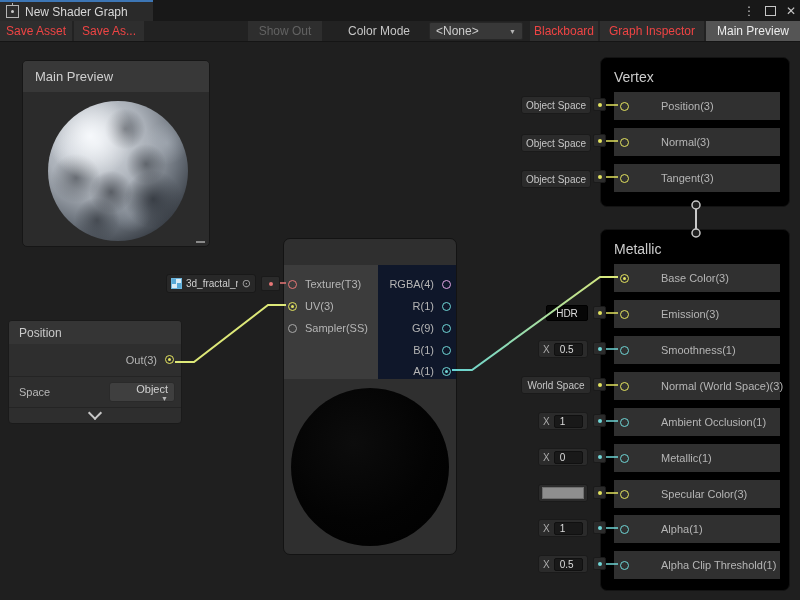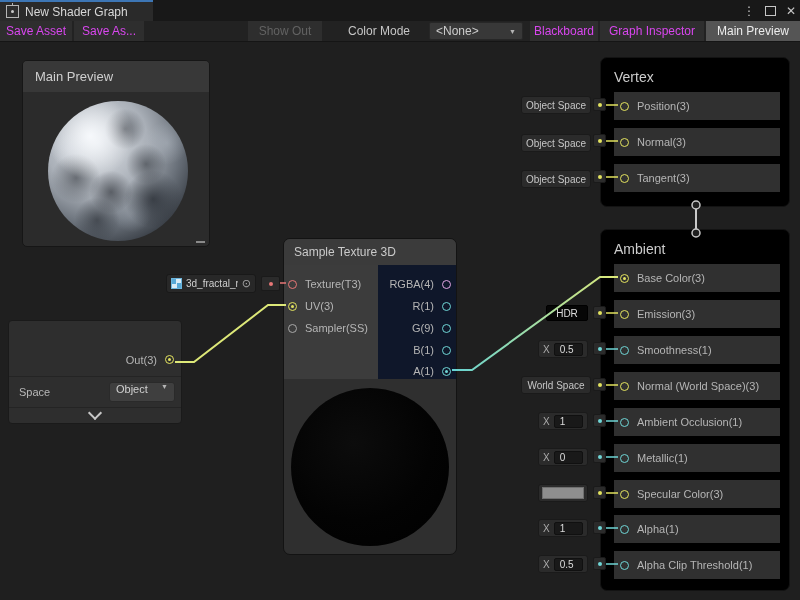--- a/index.html
+++ b/index.html
@@ -17,33 +17,33 @@
   .tab-title{font-size:12px;color:#d8d8d8;white-space:nowrap;}
   .sg-icon{width:11px;height:11px;border:1px solid #b5b5b5;background:#2e2e2e;position:relative;}
   .sg-icon::before{content:"";position:absolute;left:3.5px;top:4px;width:3px;height:3px;background:#c9c9c9;border-radius:50%;}
   .sg-icon::after{content:"";position:absolute;left:4.5px;top:-3px;width:1.5px;height:3px;background:#b5b5b5;}
   .win-controls{position:absolute;right:4px;top:0;height:21px;display:flex;align-items:center;gap:10px;color:#c6c6c6;}
   .more-glyph{font-size:12px;line-height:1;}
   .max-glyph{width:9px;height:8px;border:1.5px solid #c6c6c6;}
   .close-glyph{font-size:12px;line-height:1;}
   
   .toolbar{position:absolute;left:0;top:21px;width:800px;height:20px;background:#222222;border-bottom:1px solid #151515;}
-  .tbtn{position:absolute;top:0;height:20px;background:#2e2e2e;color:#d946ef;font-size:12px;
+  .tbtn{position:absolute;top:0;height:20px;background:#2e2e2e;color:#ef4444;font-size:12px;
         display:flex;align-items:center;justify-content:center;white-space:nowrap;}
   .tbtn.disabled{color:#626262;}
   .tbtn.active{background:#555555;color:#ececec;}
   .tlabel{position:absolute;top:0;height:20px;display:flex;align-items:center;color:#c6c6c6;font-size:12px;}
   .tselect{position:absolute;top:1px;height:18px;background:#383838;border:1px solid #272727;border-radius:2px;
         color:#cccccc;font-size:12px;display:flex;align-items:center;padding:0 6px;box-sizing:border-box;}
   .tselect .arrow{margin-left:auto;font-size:7px;color:#b5b5b5;}
   
   .node{position:absolute;background:#000000;border:1px solid #131313;border-radius:7px;box-sizing:border-box;}
   .node-title{font-size:14px;color:#cdcdcd;padding:11px 0 0 13px;}
   .slot-row{position:absolute;left:13px;width:166px;height:28px;background:#303030;
-            display:flex;align-items:center;padding-left:6px;box-sizing:border-box;}
+            display:flex;align-items:center;padding-left:6px;box-sizing:border-box;gap:24px;}
   .slot-label{font-size:11px;color:#b5b5b5;margin-left:8px;white-space:nowrap;}
   
   .port{width:9px;height:9px;border-radius:50%;border:1.5px solid currentColor;box-sizing:border-box;position:relative;flex:none;}
   .port.filled::after{content:"";position:absolute;left:50%;top:50%;width:3px;height:3px;margin:-1.5px 0 0 -1.5px;border-radius:50%;background:currentColor;}
   .c-yellow{color:#e3e35f;}
   .c-cyan{color:#6fd6d6;}
   .c-pink{color:#e3a4e3;}
   .c-red{color:#e87777;}
   .c-gray{color:#a8a8a8;}
   
@@ -103,21 +103,21 @@
   .pos-node{position:absolute;left:8px;top:320px;width:174px;height:104px;background:#2e2e2e;
             border:1px solid #1a1a1a;border-radius:4px;box-sizing:border-box;}
   .pos-header{height:23px;background:#353535;border-radius:3px 3px 0 0;display:flex;align-items:center;
               padding-left:10px;font-size:12px;color:#c9c9c9;}
   .pos-out-row{position:absolute;left:0;top:23px;width:100%;height:33px;border-bottom:1px solid #242424;box-sizing:border-box;}
   .pos-out-label{position:absolute;right:24px;top:10px;font-size:11px;color:#b5b5b5;}
   .pos-out-port{position:absolute;right:7px;top:11px;}
   .pos-props{position:absolute;left:0;top:56px;width:100%;height:31px;border-bottom:1px solid #242424;box-sizing:border-box;}
   .pos-space-label{position:absolute;left:10px;top:9px;font-size:11px;color:#b8b8b8;}
   .pos-select{position:absolute;left:100px;top:5px;width:66px;height:20px;background:#3f3f3f;border:1px solid #2a2a2a;
-              border-radius:3px;display:flex;align-items:flex-start;padding:0 6px;box-sizing:border-box;font-size:11px;color:#d0d0d0;}
+              border-radius:3px;display:flex;align-items:flex-end;padding:0 6px;box-sizing:border-box;font-size:11px;color:#d0d0d0;flex-direction:column;}
   .pos-select .arrow{margin-left:auto;font-size:7px;color:#b5b5b5;}
   .pos-footer{position:absolute;left:0;top:87px;width:100%;height:16px;display:flex;align-items:flex-start;justify-content:center;}
   .chevron-down{width:8px;height:8px;border-right:2px solid #c8c8c8;border-bottom:2px solid #c8c8c8;
                 transform:rotate(45deg);margin-top:0px;}
   
   svg.wires{position:absolute;left:0;top:0;pointer-events:none;z-index:40;}
   .node,.preview-panel,.io-pill,.hdr-pill,.x-pill,.swatch-pill,.dot-box,.tex-pill,.pos-node{z-index:10;}
 </style>
 </head>
 <body>
@@ -173,21 +173,21 @@
 </div>
 
 <div class="io-pill" style="left:521px;top:96px;width:70px">Object Space</div>
 <div class="dot-box c-yellow" style="left:593px;top:98px"></div>
 <div class="io-pill" style="left:521px;top:134px;width:70px">Object Space</div>
 <div class="dot-box c-yellow" style="left:593px;top:134px"></div>
 <div class="io-pill" style="left:521px;top:170px;width:70px">Object Space</div>
 <div class="dot-box c-yellow" style="left:593px;top:170px"></div>
 
 <div class="node" style="left:600px;top:229px;width:190px;height:362px">
-  <div class="node-title">Ambient</div>
+  <div class="node-title">Metallic</div>
   <div class="slot-row" style="top:34px">
     <span class="port c-yellow filled"></span>
     <span class="slot-label">Base Color(3)</span>
   </div>
   <div class="slot-row" style="top:70px">
     <span class="port c-yellow"></span>
     <span class="slot-label">Emission(3)</span>
   </div>
   <div class="slot-row" style="top:106px">
     <span class="port c-cyan"></span>
@@ -254,23 +254,20 @@
 </div>
 <div class="dot-box c-cyan" style="left:593px;top:521px"></div>
 
 <div class="x-pill" style="left:538px;top:555px;width:50px">
   <span class="x-label">X</span>
   <span class="x-value">0.5</span>
 </div>
 <div class="dot-box c-cyan" style="left:593px;top:557px"></div>
 
 <div class="node" style="left:283px;top:238px;width:174px;height:317px;background:#2f2f2f">
-  <div class="sample-header">
-    <span>Sample Texture 3D</span>
-  </div>
   <div class="col-left">
     <div class="in-row" style="top:8px">
       <span class="port c-red"></span>
       <span class="slot-label">Texture(T3)</span>
     </div>
     <div class="in-row" style="top:30px">
       <span class="port c-yellow filled"></span>
       <span class="slot-label">UV(3)</span>
     </div>
     <div class="in-row" style="top:52px">
@@ -306,20 +303,23 @@
 </div>
 
 <div class="tex-pill">
   <span class="checker-icon"></span>
   <span class="tex-name">3d_fractal_n</span>
   <span class="picker-icon">⊙</span>
 </div>
 <div class="dot-box c-red" style="left:261px;top:276px;width:19px;height:15px"></div>
 
 <div class="pos-node">
+  <div class="pos-header">
+    <span>Position</span>
+  </div>
   <div class="pos-out-row">
     <span class="pos-out-label">Out(3)</span>
     <span class="port c-yellow filled pos-out-port"></span>
   </div>
   <div class="pos-props">
     <span class="pos-space-label">Space</span>
     <div class="pos-select">
       <span>Object</span>
       <span class="arrow">▼</span>
     </div>

